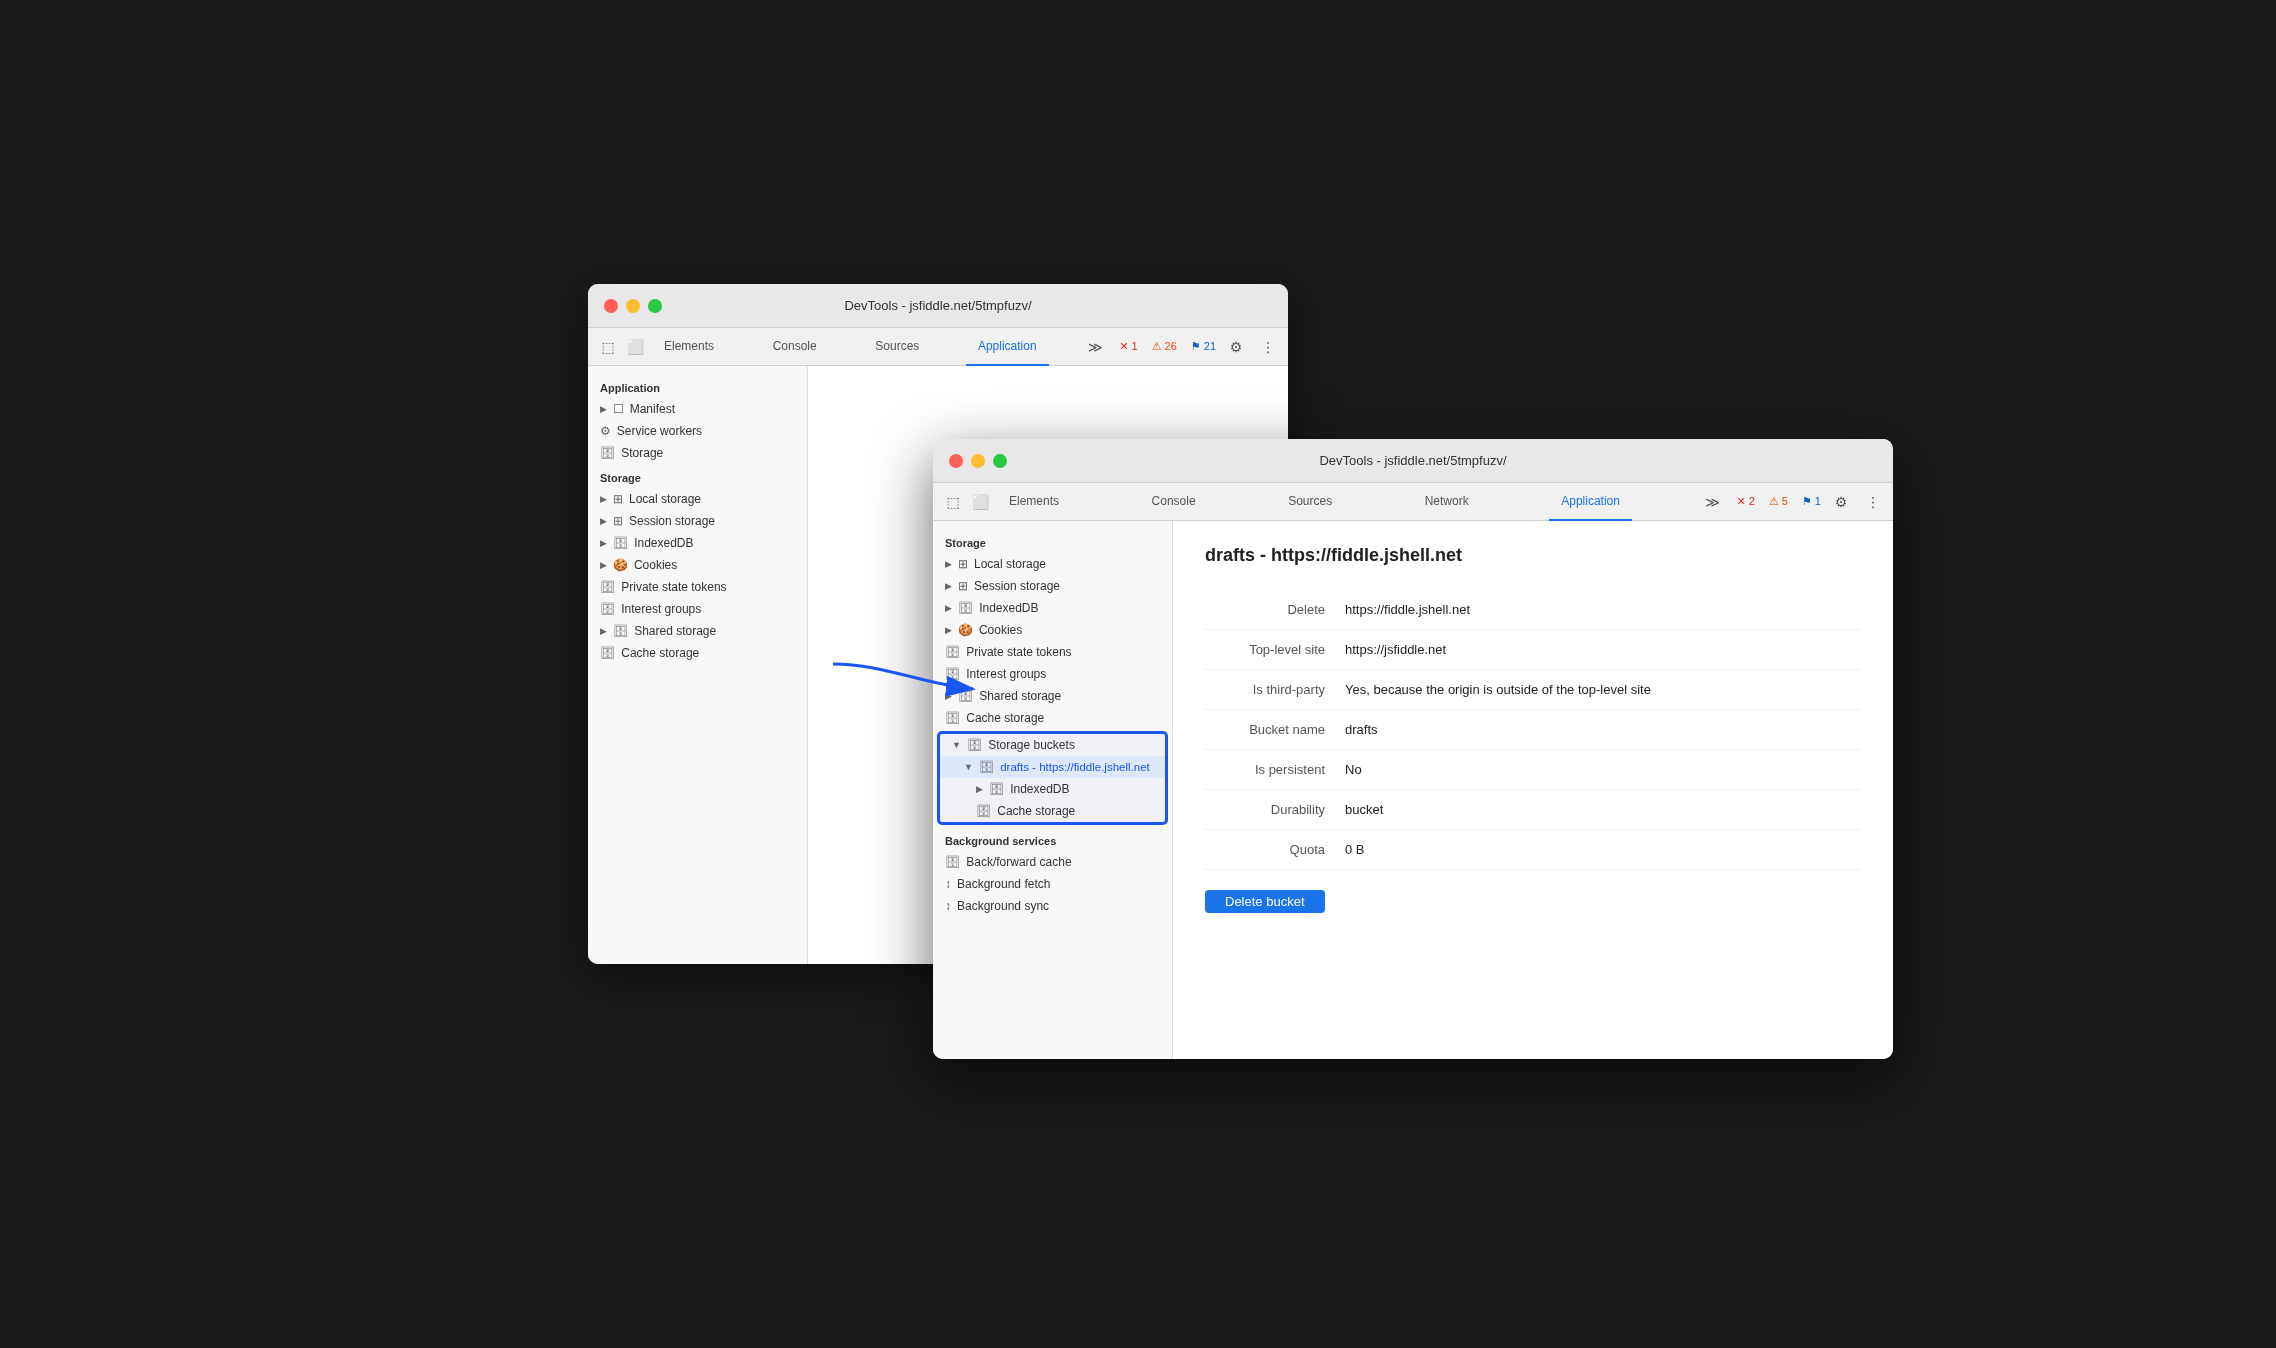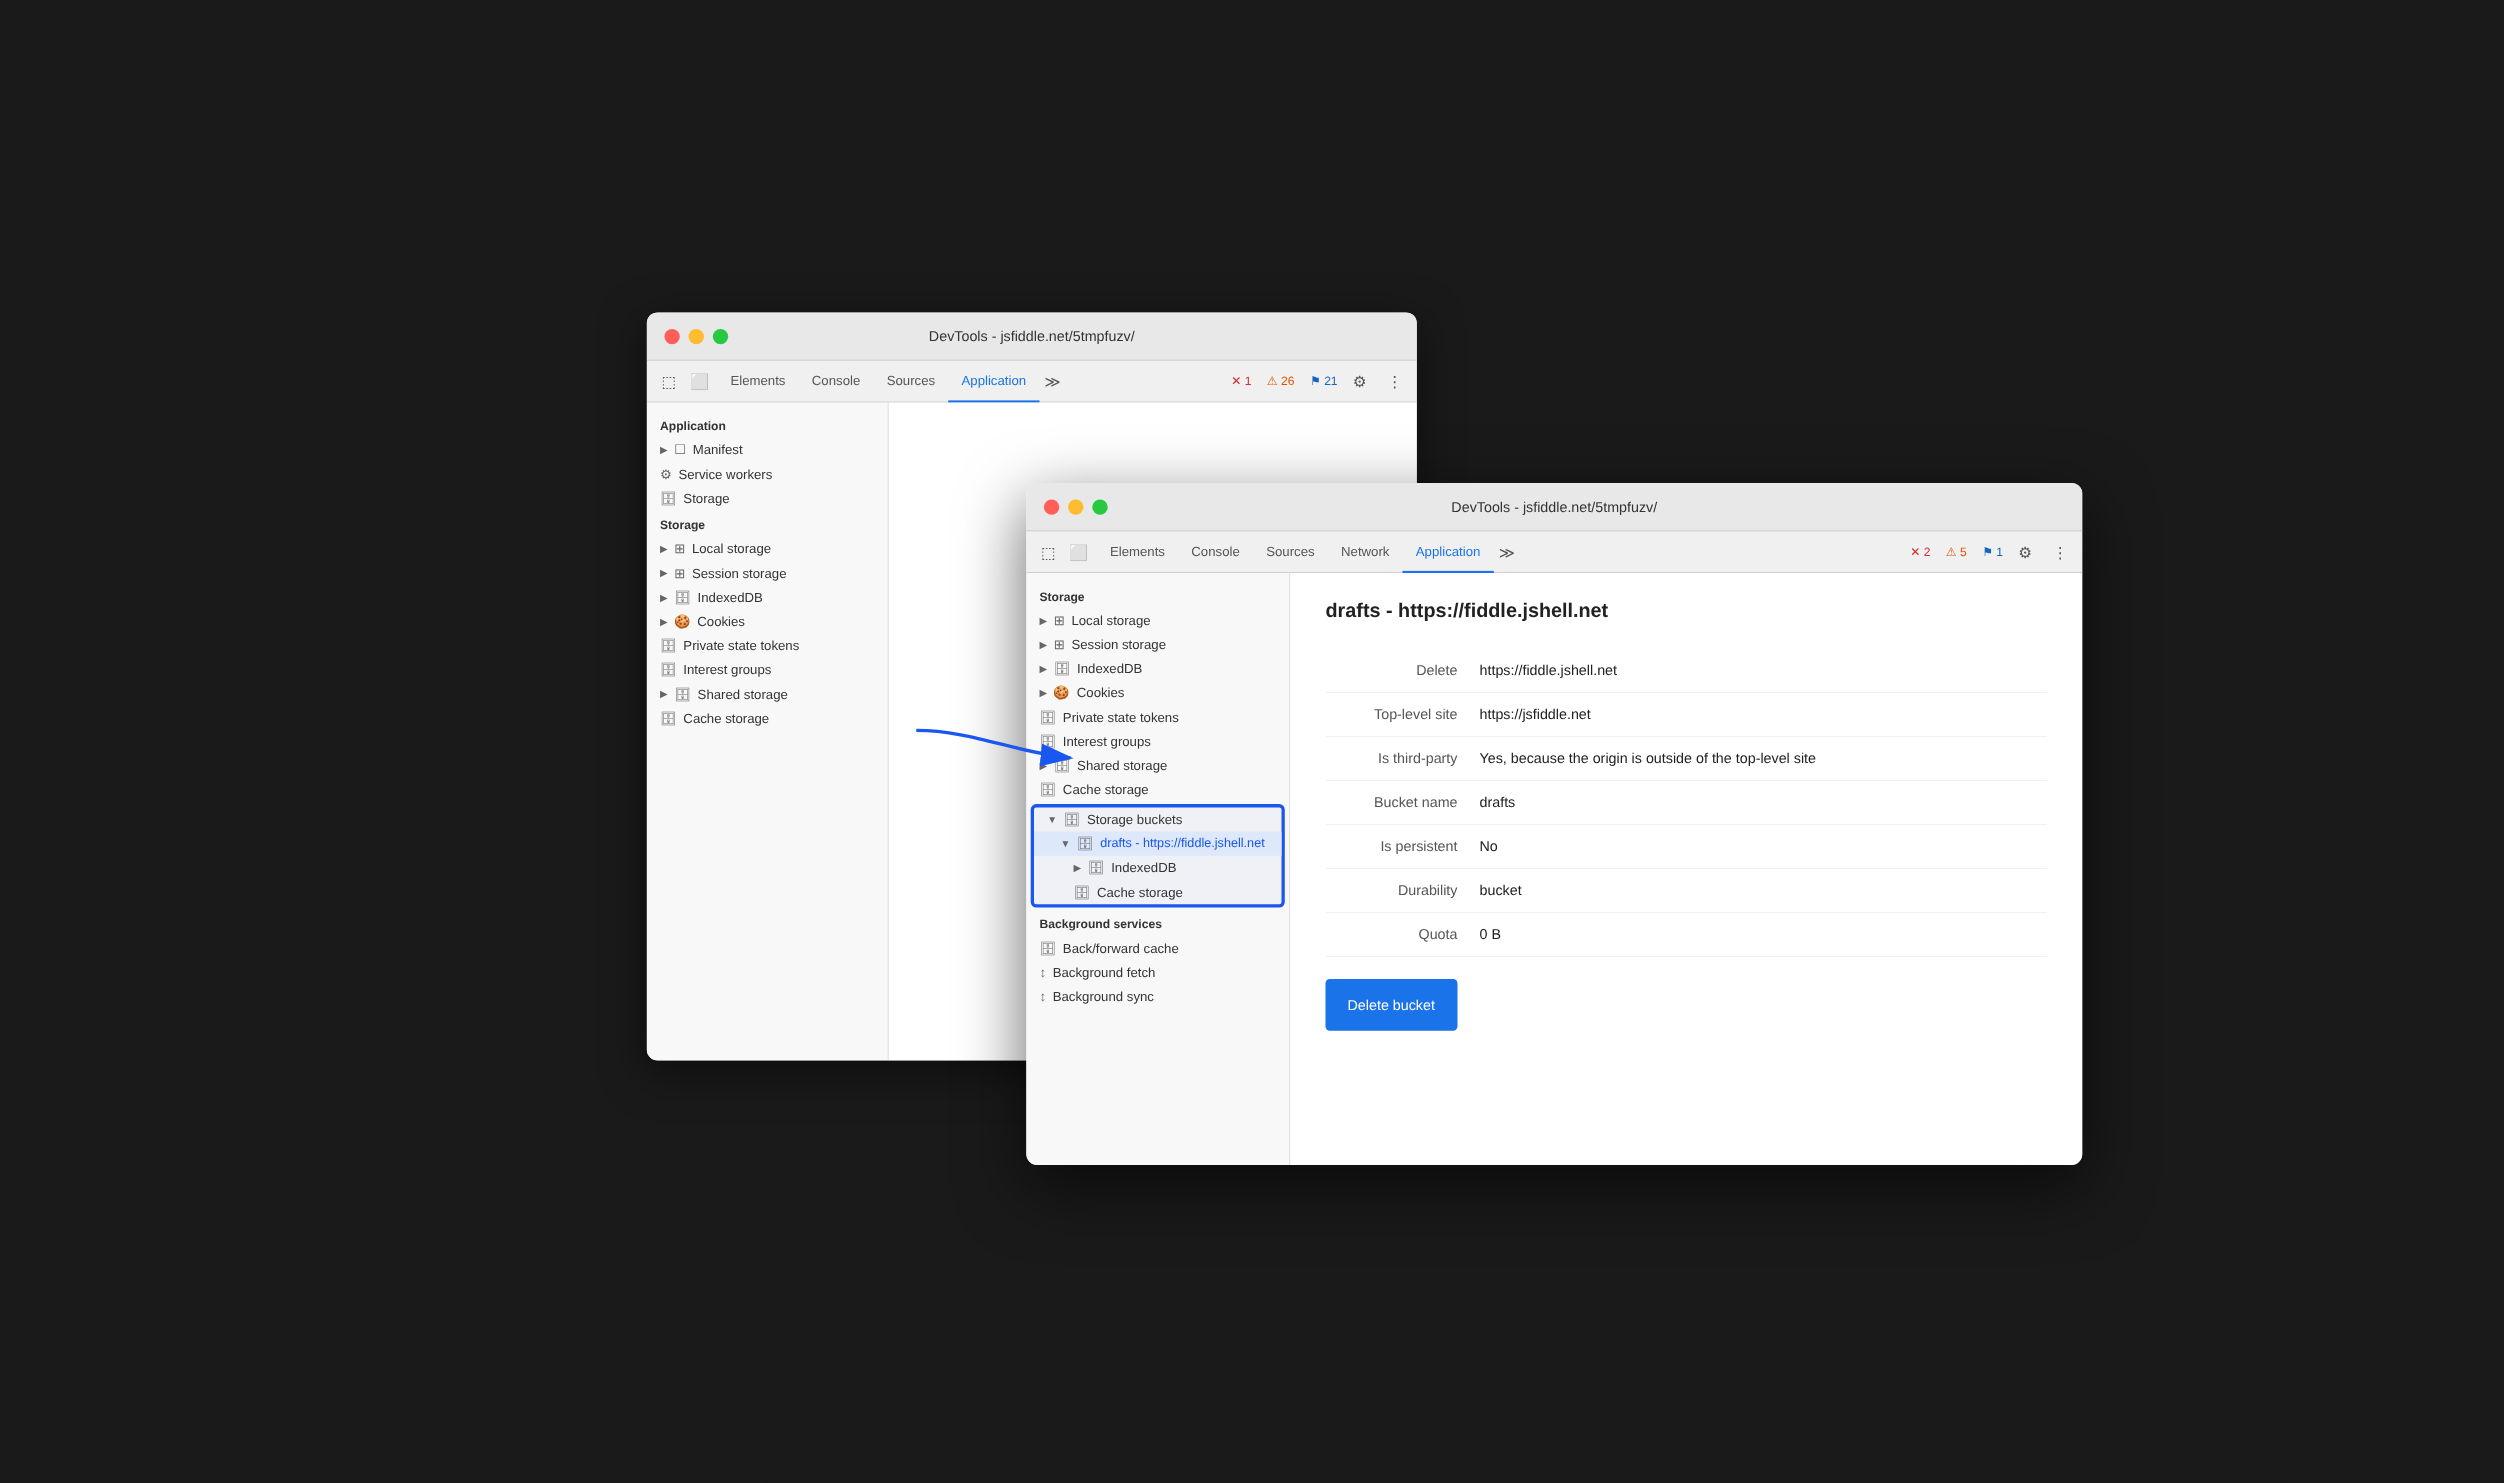--- a/index.html
+++ b/index.html
@@ -85,20 +85,21 @@
       font-size: 14px;
       cursor: pointer;
       border-radius: 3px;
     }
 
     .tab-bar {
       display: flex;
       align-items: center;
       gap: 0;
       flex: 1;
+      justify-content: space-between;
     }
 
     .tab {
       padding: 0 12px;
       height: 38px;
       display: flex;
       align-items: center;
       font-size: 12px;
       color: #555;
       cursor: pointer;
@@ -250,21 +251,21 @@
     .info-table td:last-child {
       color: #202124;
     }
 
     .delete-button {
       margin-top: 20px;
       background: #1a73e8;
       color: #fff;
       border: none;
       border-radius: 4px;
-      padding: 16px 20px;
+      padding: 4px 20px;
       font-size: 13px;
       cursor: pointer;
       font-weight: 500;
     }
 
     
     .arrow-svg {
       position: absolute;
       top: 350px;
       left: 215px;

